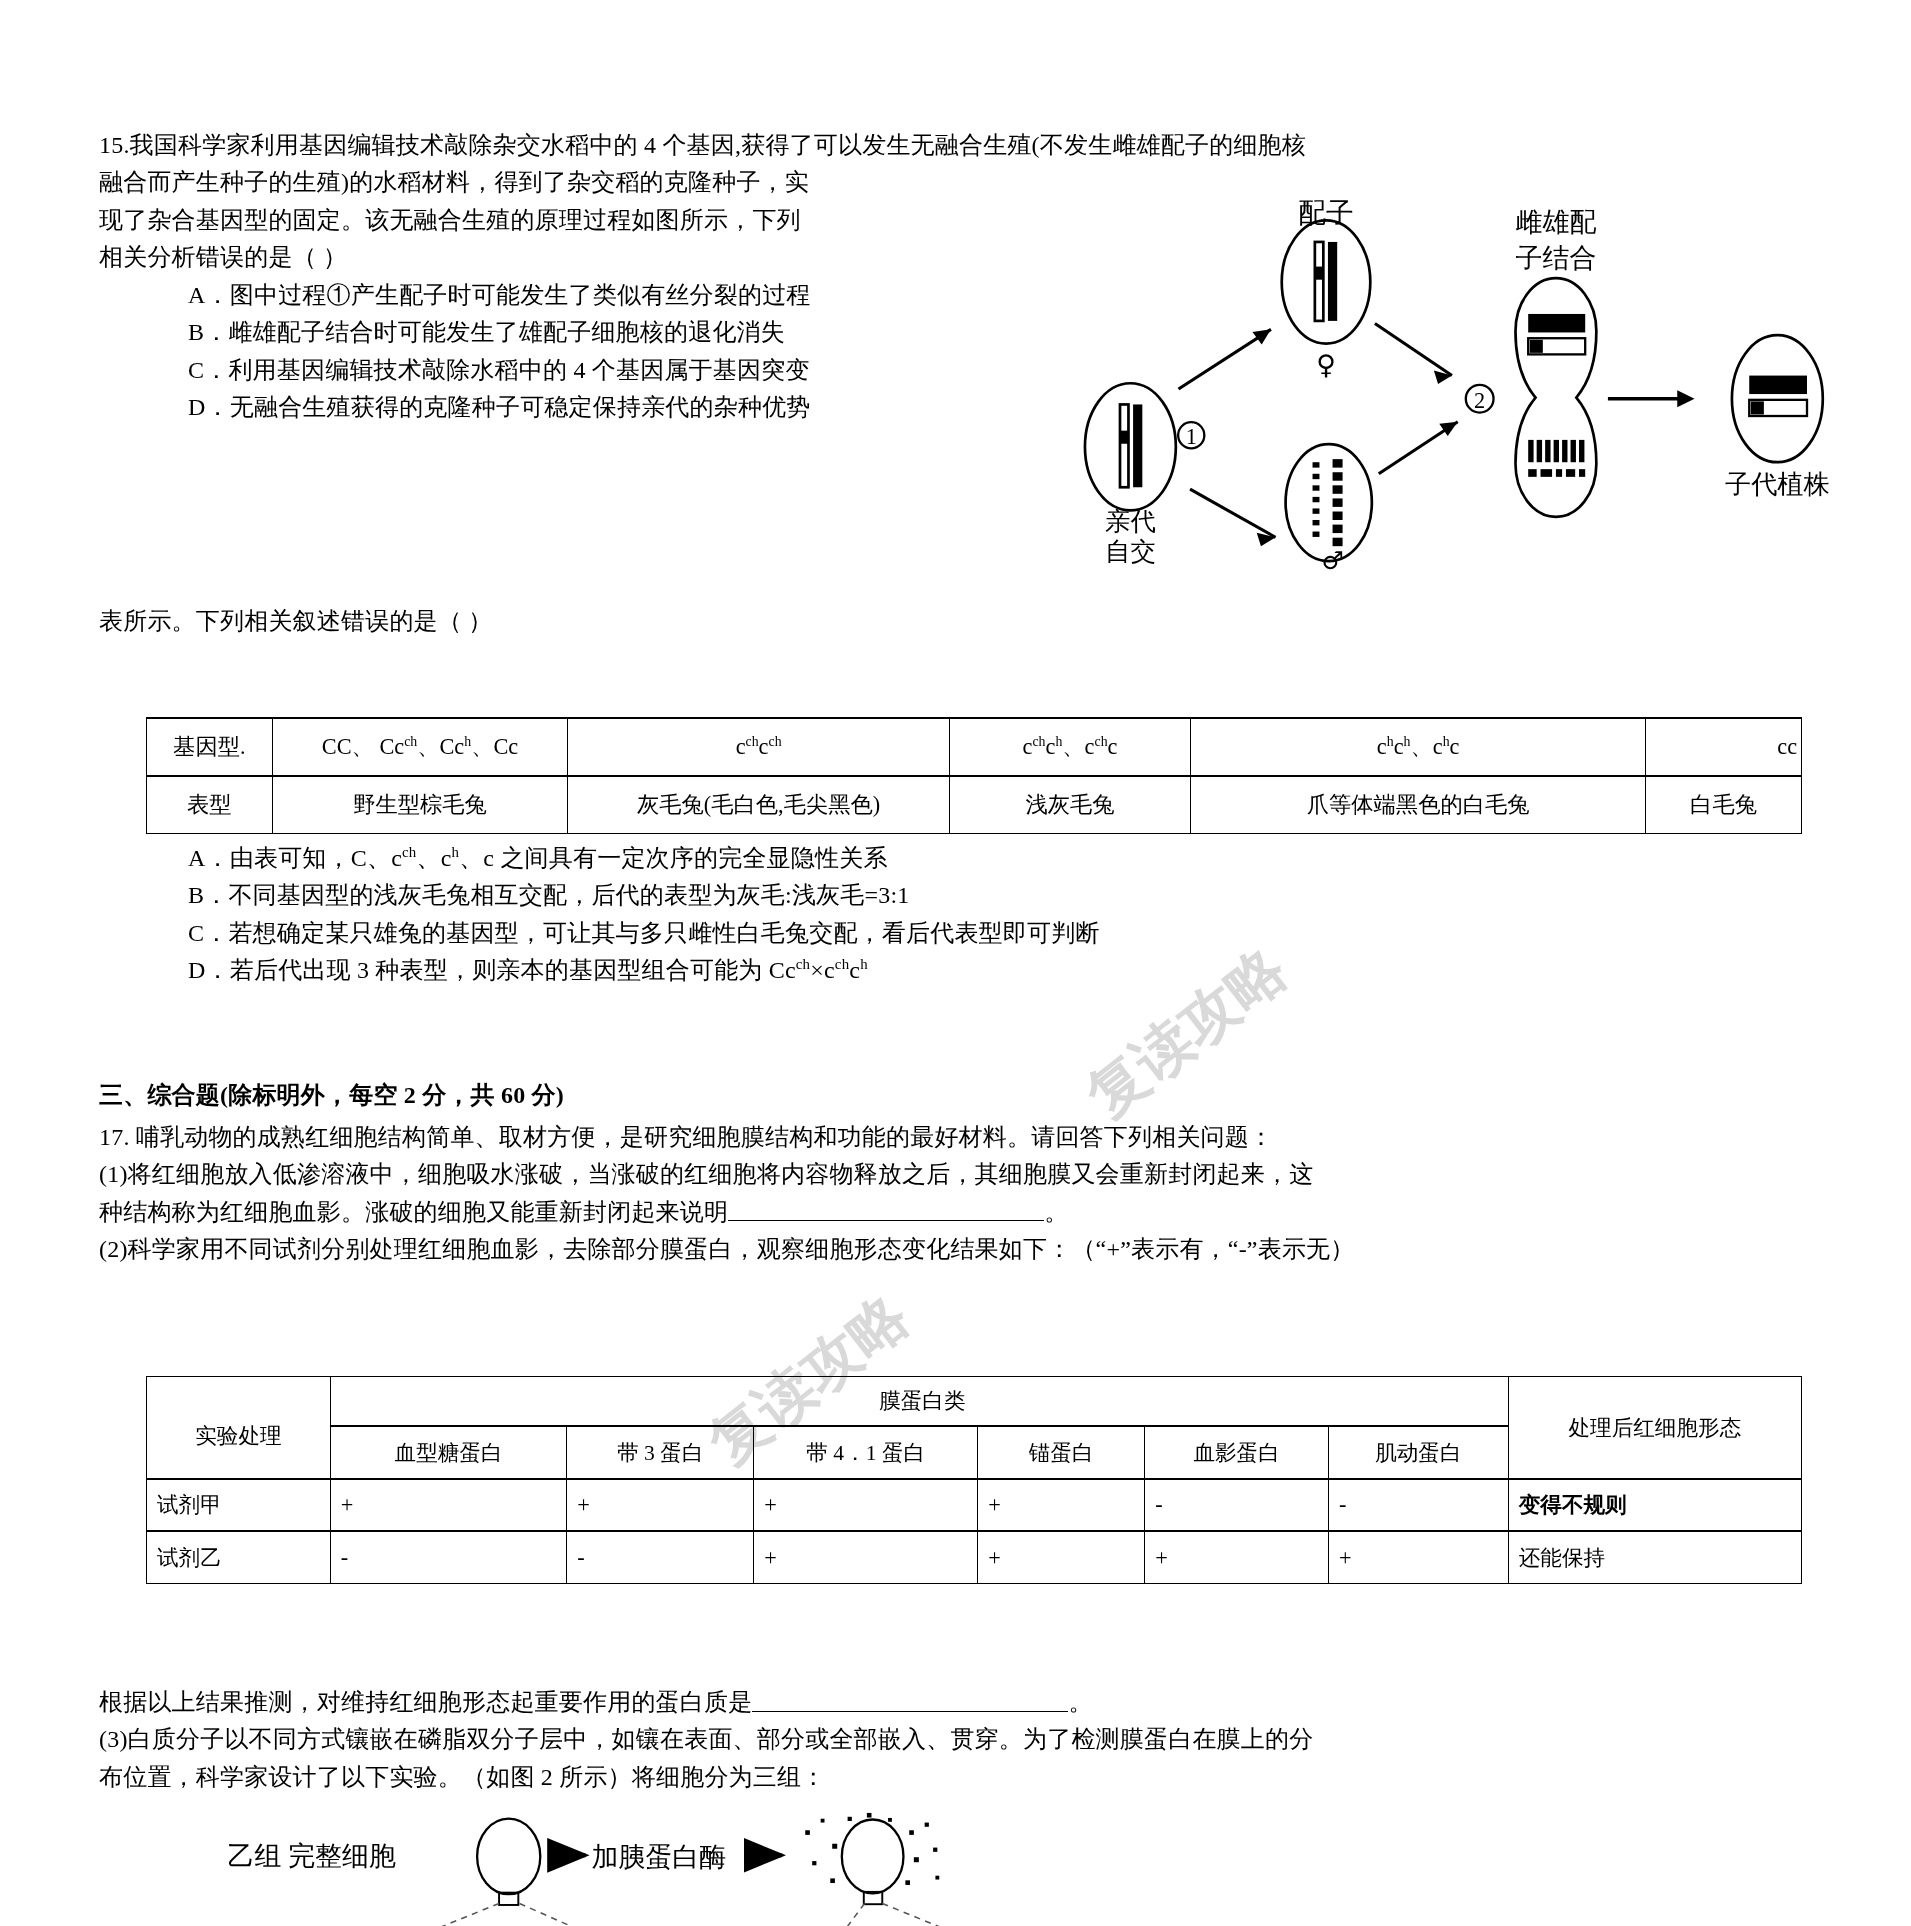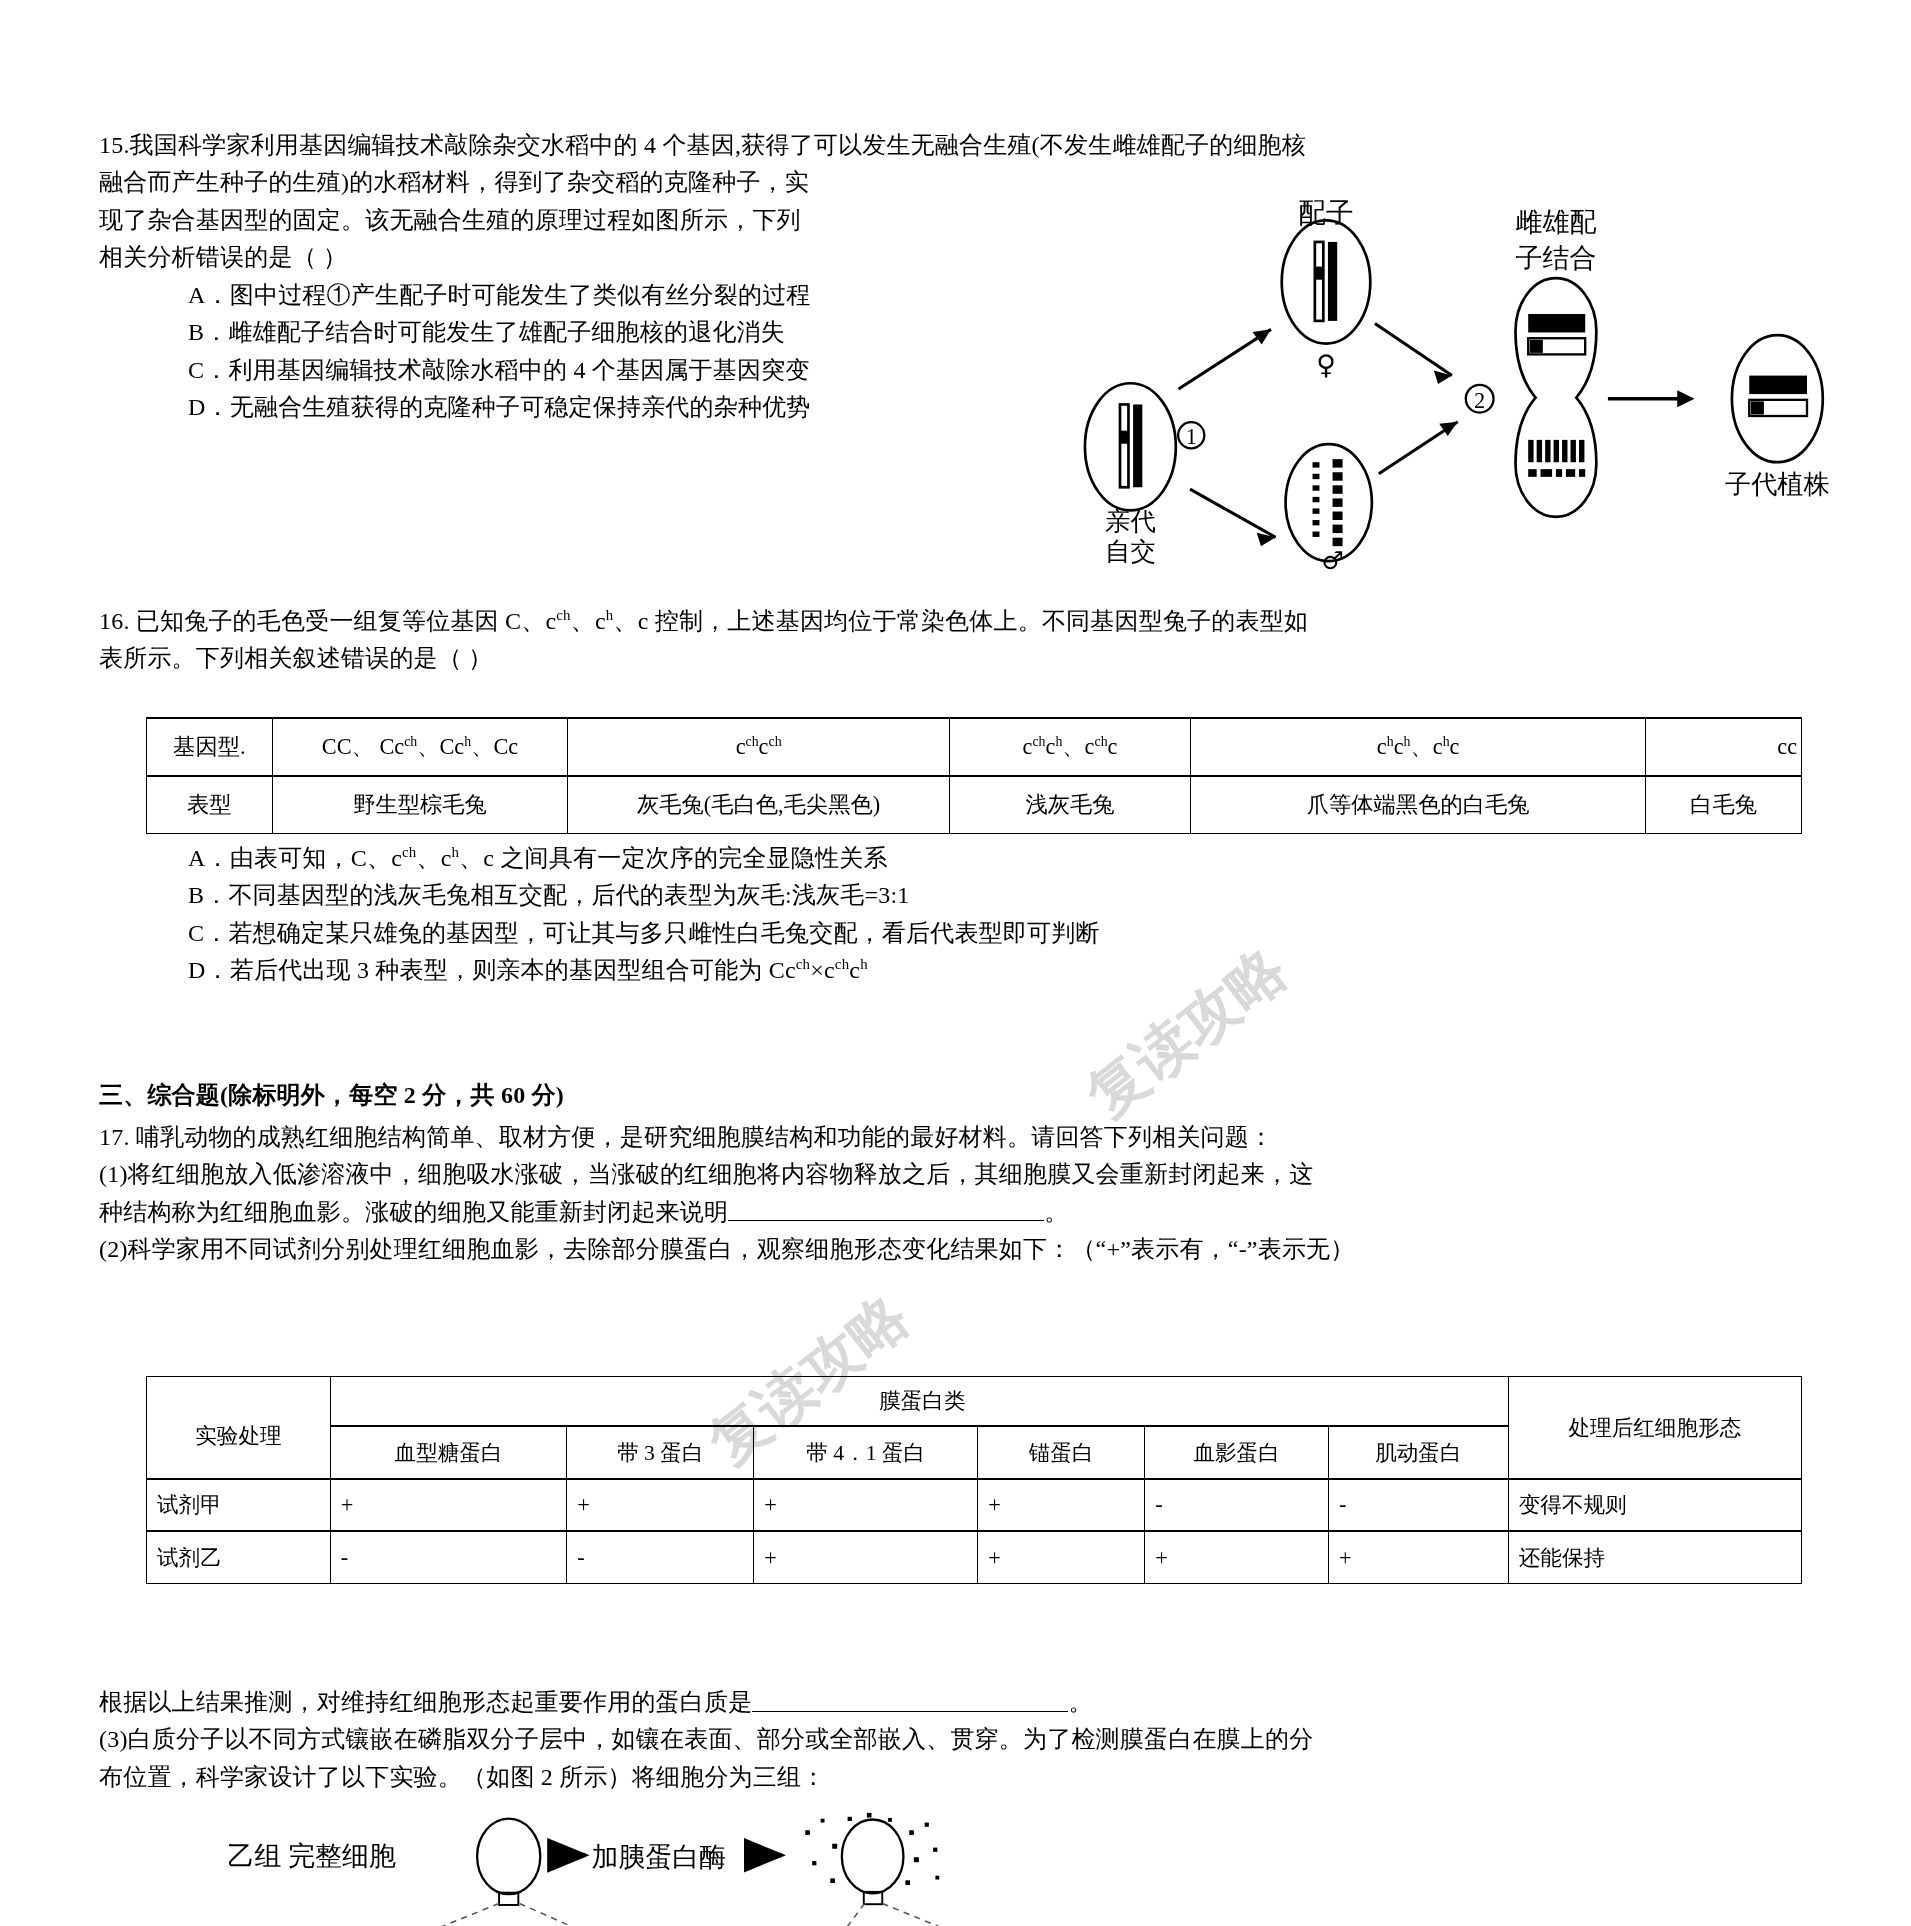--- a/index.html
+++ b/index.html
@@ -143,24 +143,20 @@
 
       <ellipse cx="1855" cy="565" rx="118" ry="165" fill="none" stroke="#000" stroke-width="7"></ellipse>
       <rect x="1782" y="505" width="150" height="48" fill="#000"></rect>
       <rect x="1782" y="568" width="150" height="42" fill="#fff" stroke="#000" stroke-width="6"></rect>
       <rect x="1786" y="572" width="34" height="34" fill="#000"></rect>
       <text x="1855" y="810" font-size="68" text-anchor="middle" font-family="'Liberation Serif',serif">子代植株</text>
     </svg>
   </div>
 
   <div class="body-col txt" style="top:603px;">
-    <div>
-      <span>16.</span>
-      <span>已知兔子的毛色受一组复等位基因 C、c<sup>ch</sup>、c<sup>h</sup>、c 控制，上述基因均位于常染色体上。不同基因型兔子的表型如</span>
-    </div>
     <div>表所示。下列相关叙述错误的是（   ）</div>
   </div>
 
   <table class="exam t16">
     <tbody>
         <tr class="thick">
       <td style="width:116px;">基因型.</td>
       <td style="width:285px;">CC、  Cc<sup>ch</sup>、Cc<sup>h</sup>、Cc</td>
       <td style="width:370px;">c<sup>ch</sup>c<sup>ch</sup></td>
       <td style="width:231px;">c<sup>ch</sup>c<sup>h</sup>、c<sup>ch</sup>c</td>
@@ -217,21 +213,21 @@
       <td style="width:162px;border-top:2.7px solid #000;" class="lbl">肌动蛋白</td>
     </tr>
     <tr class="thick">
       <td class="lbl" style="text-align:left;padding-left:10px;">试剂甲</td>
       <td style="text-align:left;padding-left:10px;">+</td>
       <td style="text-align:left;padding-left:10px;">+</td>
       <td style="text-align:left;padding-left:10px;">+</td>
       <td style="text-align:left;padding-left:10px;">+</td>
       <td style="text-align:left;padding-left:10px;">-</td>
       <td style="text-align:left;padding-left:10px;">-</td>
-      <td class="lbl" style="text-align:left;padding-left:10px;">变得不规则</td>
+      <td class="lbl" style="text-align:left;padding-left:10px;font-weight:bold;">变得不规则</td>
     </tr>
     <tr>
       <td class="lbl" style="text-align:left;padding-left:10px;">试剂乙</td>
       <td style="text-align:left;padding-left:10px;">-</td>
       <td style="text-align:left;padding-left:10px;">-</td>
       <td style="text-align:left;padding-left:10px;">+</td>
       <td style="text-align:left;padding-left:10px;">+</td>
       <td style="text-align:left;padding-left:10px;">+</td>
       <td style="text-align:left;padding-left:10px;">+</td>
       <td class="lbl" style="text-align:left;padding-left:10px;">还能保持</td>

